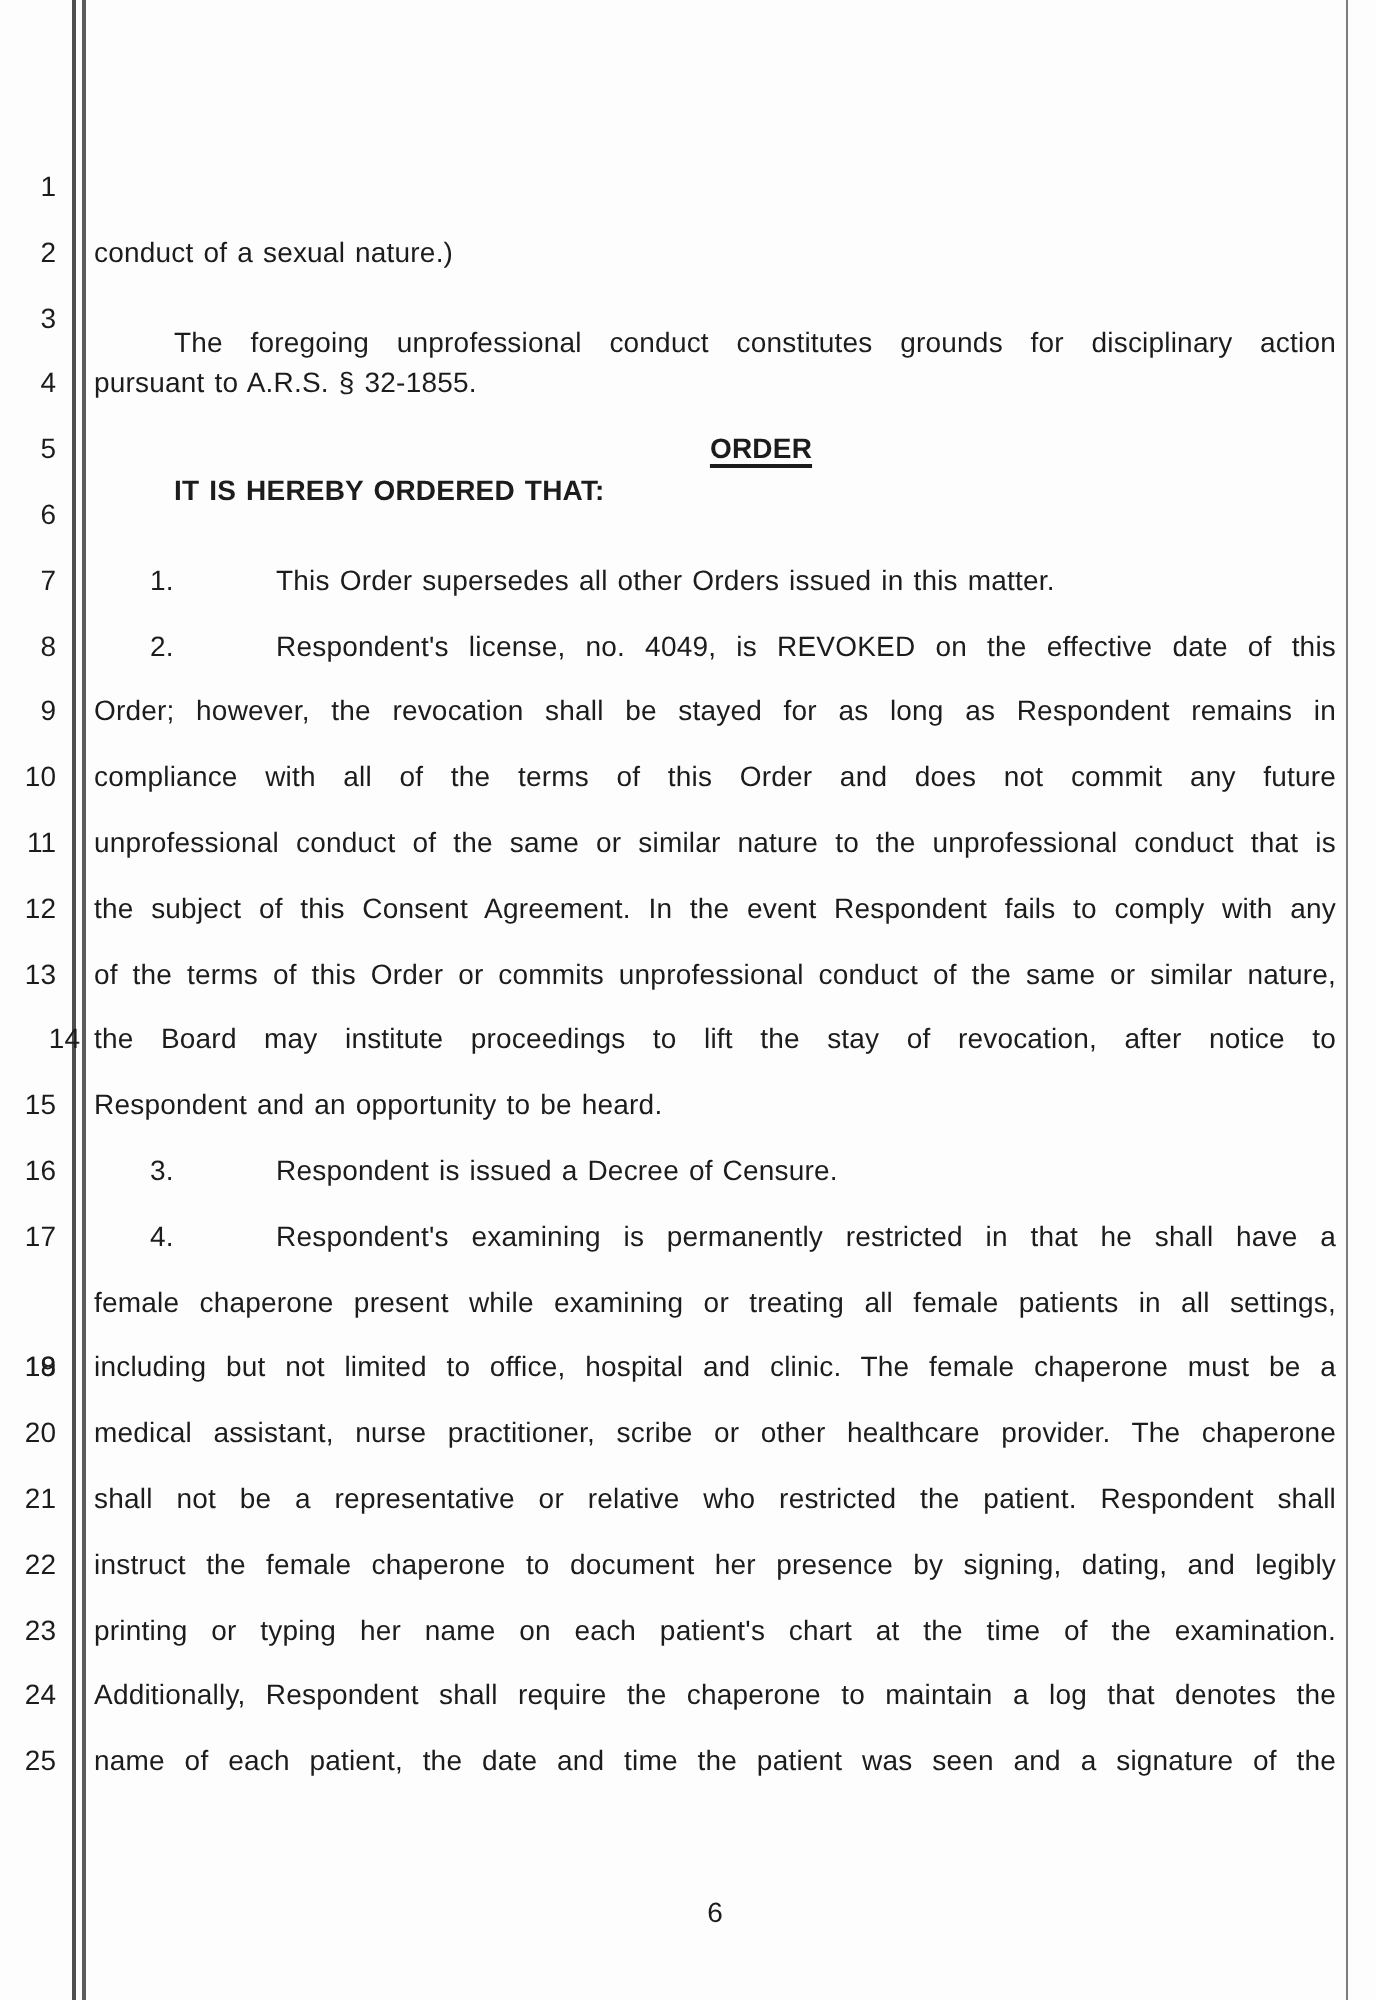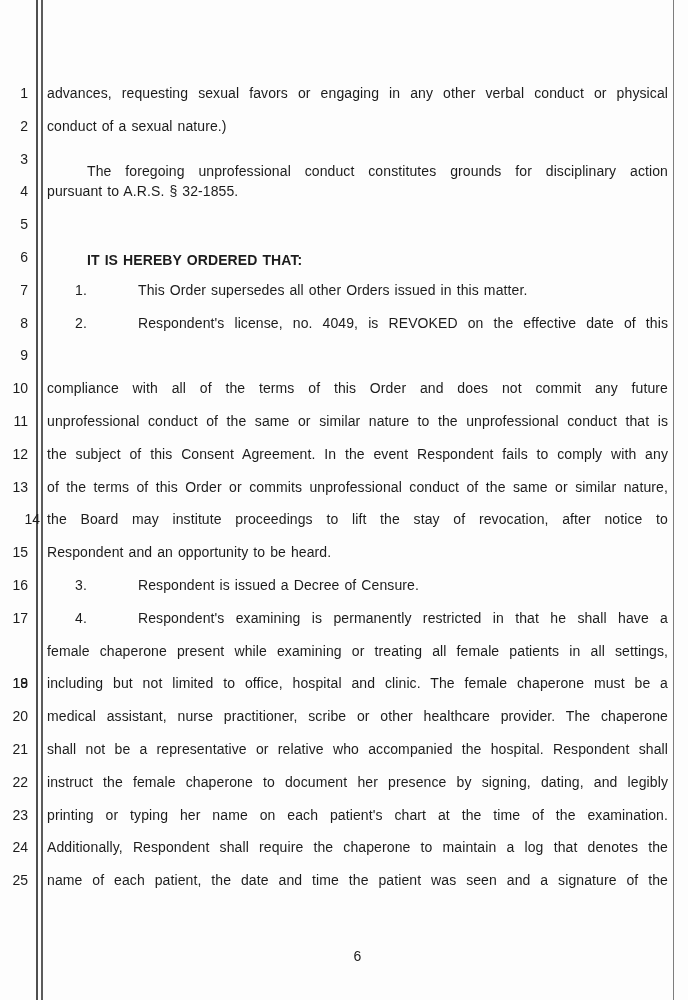--- a/index.html
+++ b/index.html
@@ -123,39 +123,40 @@
       <div class="line-no" style="top: 673.4px;">19</div>
       <div class="line-no" style="top: 706.2px;">20</div>
       <div class="line-no" style="top: 739px;">21</div>
       <div class="line-no" style="top: 771.8px;">22</div>
       <div class="line-no" style="top: 804.6px;">23</div>
       <div class="line-no" style="top: 837.4px;">24</div>
       <div class="line-no" style="top: 870.2px;">25</div>
     </div>
 
   <div class="textcol" id="textcol">
-      <div class="line j" style="top: 83px;"><span class="txt">advances, requesting sexual favors or engaging in any other verbal conduct or physical</span></div>
       <div class="line" style="top: 115.8px;"><span class="txt">conduct of a sexual nature.)</span></div>
       <div class="line j indent" style="top: 148.6px; margin-top: 12px;"><span class="txt">The foregoing unprofessional conduct constitutes grounds for disciplinary action</span></div>
       <div class="line" style="top: 181.4px;"><span class="txt">pursuant to A.R.S. § 32-1855.</span></div>
-      <div class="line indent bold" style="top: 250px;"><span class="txt">IT IS HEREBY ORDERED THAT:</span></div>
+      <div class="line bold center underline" style="top: 214.2px;"><span class="txt">ORDER</span></div>
+      <div class="line indent bold" style="top: 235px;"><span class="txt">IT IS HEREBY ORDERED THAT:</span></div>
       <div class="line" style="top: 279.8px;"><span class="num">1.</span><span class="txt">This Order supersedes all other Orders issued in this matter.</span></div>
       <div class="line j" style="top: 312.6px;"><span class="num">2.</span><span class="txt">Respondent's license, no. 4049, is REVOKED on the effective date of this</span></div>
+      <div class="line j" style="top: 345.4px;"><span class="txt">Order; however, the revocation shall be stayed for as long as Respondent remains in</span></div>
       <div class="line j" style="top: 378.2px;"><span class="txt">compliance with all of the terms of this Order and does not commit any future</span></div>
       <div class="line j" style="top: 411px;"><span class="txt">unprofessional conduct of the same or similar nature to the unprofessional conduct that is</span></div>
       <div class="line j" style="top: 443.8px;"><span class="txt">the subject of this Consent Agreement.  In the event Respondent fails to comply with any</span></div>
       <div class="line j" style="top: 476.6px;"><span class="txt">of the terms of this Order or commits unprofessional conduct of the same or similar nature,</span></div>
       <div class="line j" style="top: 509.4px;"><span class="txt">the Board may institute proceedings to lift the stay of revocation, after notice to</span></div>
       <div class="line" style="top: 542.2px;"><span class="txt">Respondent and an opportunity to be heard.</span></div>
       <div class="line" style="top: 575px;"><span class="num">3.</span><span class="txt">Respondent is issued a Decree of Censure.</span></div>
       <div class="line j" style="top: 607.8px;"><span class="num">4.</span><span class="txt">Respondent's examining is permanently restricted in that he shall have a</span></div>
       <div class="line j" style="top: 640.6px;"><span class="txt">female chaperone present while examining or treating all female patients in all settings,</span></div>
       <div class="line j" style="top: 673.4px;"><span class="txt">including but not limited to office, hospital and clinic.  The female chaperone must be a</span></div>
       <div class="line j" style="top: 706.2px;"><span class="txt">medical assistant, nurse practitioner, scribe or other healthcare provider. The chaperone</span></div>
-      <div class="line j" style="top: 739px;"><span class="txt">shall not be a representative or relative who accompanied the hospital. Respondent shall</span></div>
+      <div class="line j" style="top: 739px;"><span class="txt">shall not be a representative or relative who restricted the patient. Respondent shall</span></div>
       <div class="line j" style="top: 771.8px;"><span class="txt">instruct the female chaperone to document her presence by signing, dating, and legibly</span></div>
       <div class="line j" style="top: 804.6px;"><span class="txt">printing or typing her name on each patient's chart at the time of the examination.</span></div>
       <div class="line j" style="top: 837.4px;"><span class="txt">Additionally, Respondent shall require the chaperone to maintain a log that denotes the</span></div>
       <div class="line j" style="top: 870.2px;"><span class="txt">name of each patient, the date and time the patient was seen and a signature of the</span></div>
     </div>
 
   <div class="pageno">6</div>
 </div>
 
 </body></html>

